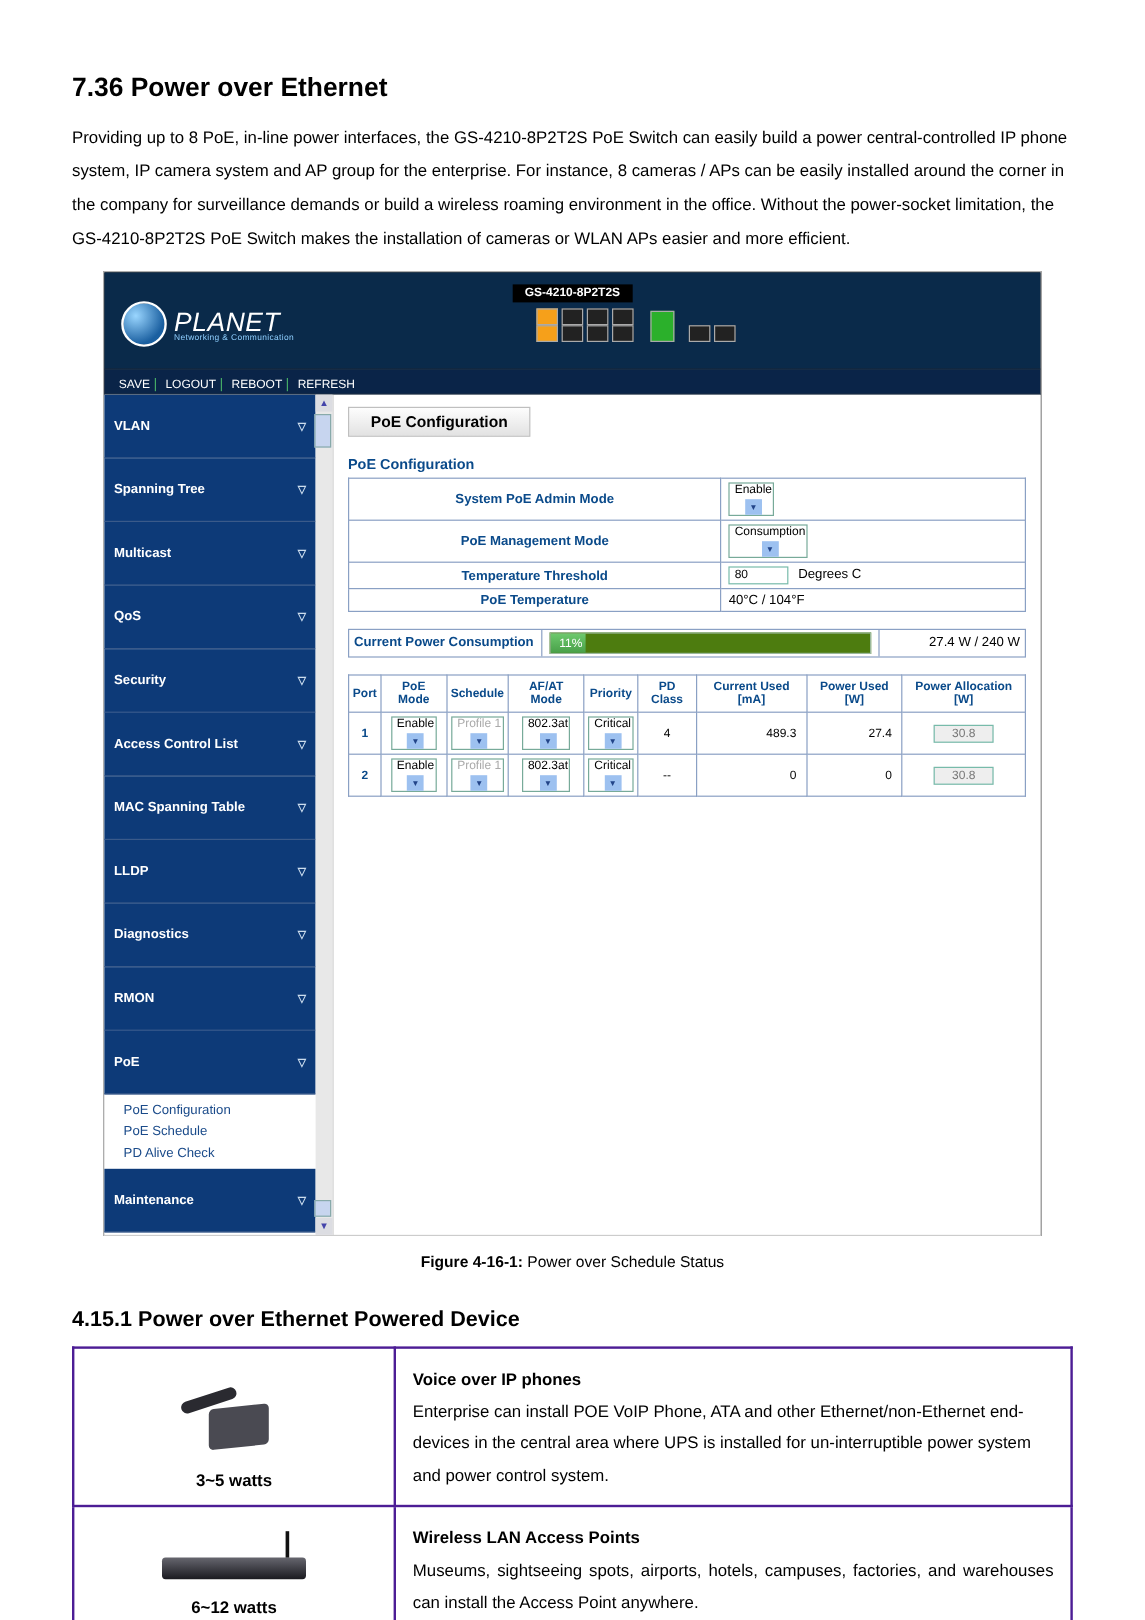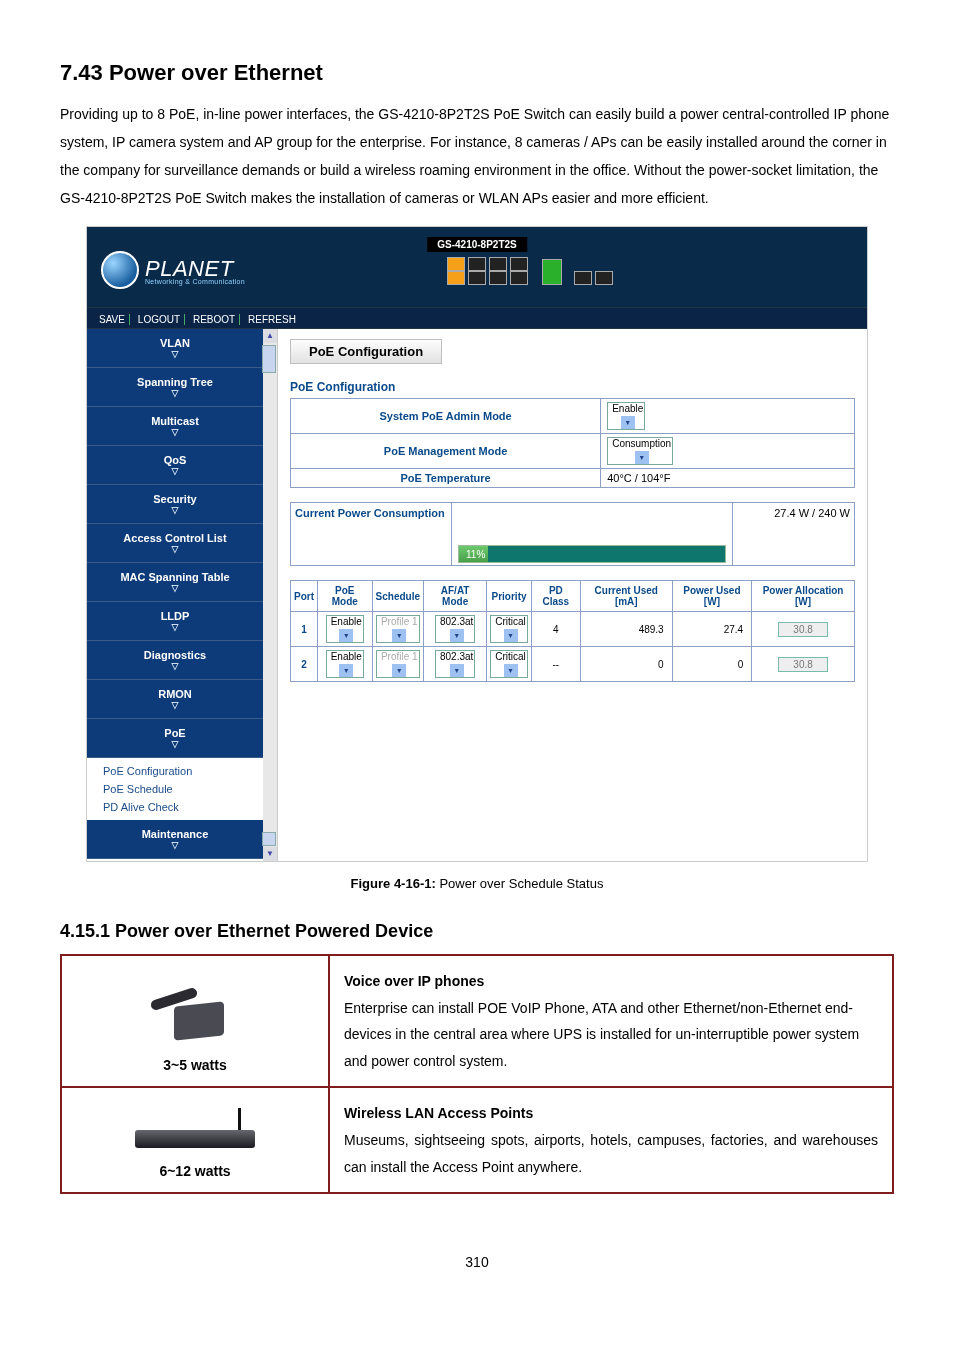--- a/index.html
+++ b/index.html
@@ -23,61 +23,61 @@
 .portbox.tall { height:24px; width:18px; }
 .toolbar { background:#0a2448; border-top:1px solid #234; border-bottom:1px solid #234; padding:2px 8px; }
 .toolbar span { color:#fff; font-size:10px; padding:0 4px; border-right:1px solid #4a6; }
 .toolbar span:last-child { border-right:none; }
 .app-body { display:flex; background:#fff; }
 .sidebar { width:190px; background:#fff; border-right:1px solid #ccc; position:relative; padding-bottom:2px; }
 .scrollbar { position:absolute; top:0; right:0; width:14px; height:100%; background:#e8e8e8; }
 .scroll-arrow { background:#dcdde2; height:14px; text-align:center; font-size:8px; line-height:14px; color:#44a; }
 .scroll-thumb { position:absolute; top:16px; right:1px; width:12px; height:26px; background:#c7d5ef; border:1px solid #8aa; }
 .scroll-thumb2 { position:absolute; bottom:15px; right:1px; width:12px; height:12px; background:#c7d5ef; border:1px solid #8aa; }
-.nav-item { background:#0d3a78; color:#fff; font-size:11px; font-weight:bold; padding:8px 8px; border-bottom:1px solid #3a5a8a; display:flex; justify-content:space-between; align-items:center; margin-right:14px;flex-direction:column; }
+.nav-item { background:#0d3a78; color:#fff; font-size:11px; font-weight:bold; padding:20px 8px; border-bottom:1px solid #3a5a8a; display:flex; justify-content:space-between; align-items:center; margin-right:14px; }
 .nav-item .chev { font-size:9px; color:#cde; }
 .sub-items { margin-right:14px; padding:4px 0; }
 .sub-item { color:#1b4b8a; font-size:11px; padding:3px 16px; }
 .main { flex:1; padding:10px 12px 16px; background:#fff; }
 .page-title-box { background:linear-gradient(#fdfdfd,#e2e2e2); border:1px solid #bfbfbf; padding:4px 18px; display:inline-block; font-weight:bold; font-size:13px; margin-bottom:10px; }
 .section-title { color:#0a4a8a; font-weight:bold; font-size:12px; margin:6px 0 4px; }
 .config-table { border:1px solid #8aa0c4; border-collapse:collapse; width:100%; font-size:11px; }
 .config-table td { border:1px solid #8aa0c4; padding:3px 6px;margin-top:25px; }
 .config-table td.lbl { text-align:center; font-weight:bold; color:#0a4a8a; width:55%; }
 .sel { font-size:10px; border:1px solid #7a9; background:#fff; display:inline-flex; align-items:center; gap:2px; padding:0 1px 0 4px;flex-direction:column; }
 .sel .caret { background:#9dc1f0; width:14px; height:13px; display:inline-flex; align-items:center; justify-content:center; color:#224488; font-size:8px; }
 .txt { font-size:10px; border:1px solid #7ba; padding:1px 4px; width:40px; display:inline-block; background:#fff; }
 .txt.ro { background:#eee; color:#777; }
 .consumption-row { display:flex; border:1px solid #8aa0c4; margin-top:14px; font-size:11px; }
 .consumption-row .c-lbl { width:27%; text-align:left; color:#0a4a8a; font-weight:bold; padding:4px; border-right:1px solid #8aa0c4; }
 .consumption-row .c-bar { flex:1; display:flex; align-items:center; padding:2px 6px; border-right:1px solid #8aa0c4; }
-.bar-outer { flex:1; height:16px; background:#0f766e; border:1px solid #9bb99b; position:relative;margin-top:40px; }
+.bar-outer { flex:1; height:16px; background:#4d7c0f; border:1px solid #9bb99b; position:relative; }
 .bar-inner { position:absolute; top:0; left:0; height:100%; background:linear-gradient(#6dc96d,#49a049); display:flex; align-items:center; justify-content:flex-end; color:#fff; font-size:10px; padding-right:3px; box-sizing:border-box; }
 .consumption-row .c-val { width:20%; text-align:right; padding:4px; }
 .port-table { width:100%; border:1px solid #8aa0c4; border-collapse:collapse; font-size:10px; margin-top:14px; }
 .port-table th { border:1px solid #8aa0c4; color:#0a4a8a; font-weight:bold; padding:4px 3px; text-align:center; }
 .port-table td { border:1px solid #8aa0c4; padding:3px; text-align:center; }
 .port-table td.r { text-align:right; padding-right:8px; }
 
 .pd-table { border-collapse:collapse; width:100%; margin-top:6px; }
-.pd-table td { border:2px solid #7f1d1d; padding:12px 14px; vertical-align:top; font-size:14px; line-height:1.9; }
+.pd-table td { border:2px solid #4c1d95; padding:12px 14px; vertical-align:top; font-size:14px; line-height:1.9; }
 .pd-table td.iconcell { text-align:center; vertical-align:bottom; width:250px; font-weight:bold; padding:8px; }
 .phone-icon { width:90px; height:56px; margin:0 auto 10px; position:relative; }
 .phone-icon::before { content:""; position:absolute; left:24px; top:18px; width:50px; height:34px; background:#4a4a52; border-radius:4px; transform:skewY(-6deg); }
 .phone-icon::after { content:""; position:absolute; left:0; top:8px; width:48px; height:10px; background:#2a2a30; border-radius:5px; transform:rotate(-18deg); }
 .ap-icon { width:120px; height:36px; margin:4px auto 10px; position:relative; }
 .ap-icon::before { content:""; position:absolute; left:0; bottom:0; width:120px; height:18px; background:linear-gradient(#66666e,#1a1a20); border-radius:3px; }
 .ap-icon::after { content:""; position:absolute; right:14px; bottom:18px; width:3px; height:22px; background:#111; }
 .page-num { text-align:center; font-size:14px; margin-top:60px; }
 .degree { margin-left:8px; }
 </style>
 </head>
 <body>
 
-<h2>7.43 Power over Ethernet</h2>
+<h2>7.36 Power over Ethernet</h2>
 <p class="body">Providing up to 8 PoE, in-line power interfaces, the GS-4210-8P2T2S PoE Switch can easily build a power central-controlled IP phone system, IP camera system and AP group for the enterprise. For instance, 8 cameras / APs can be easily installed around the corner in the company for surveillance demands or build a wireless roaming environment in the office. Without the power-socket limitation, the GS-4210-8P2T2S PoE Switch makes the installation of cameras or WLAN APs easier and more efficient.</p>
 
 <div class="app">
   <div class="app-header">
     <div class="logo-area">
       <div class="globe"></div>
       <div>
         <div class="brand">PLANET</div>
         <div class="brand-sub">Networking &amp; Communication</div>
       </div>
@@ -192,20 +192,24 @@
                   <span>Enable</span>
                   <span class="caret">▾</span>
                 </span></td>
         </tr>
         <tr>
           <td class="lbl">PoE Management Mode</td>
           <td><span class="sel">
                   <span>Consumption</span>
                   <span class="caret">▾</span>
                 </span></td>
+        </tr>
+        <tr>
+          <td class="lbl">Temperature Threshold</td>
+          <td><span class="txt">80</span><span class="degree">Degrees C</span></td>
         </tr>
         <tr>
           <td class="lbl">PoE Temperature</td>
           <td>40°C / 104°F</td>
         </tr>
       </tbody>
         </table>
 
       <div class="consumption-row">
         <div class="c-lbl">Current Power Consumption</div>

